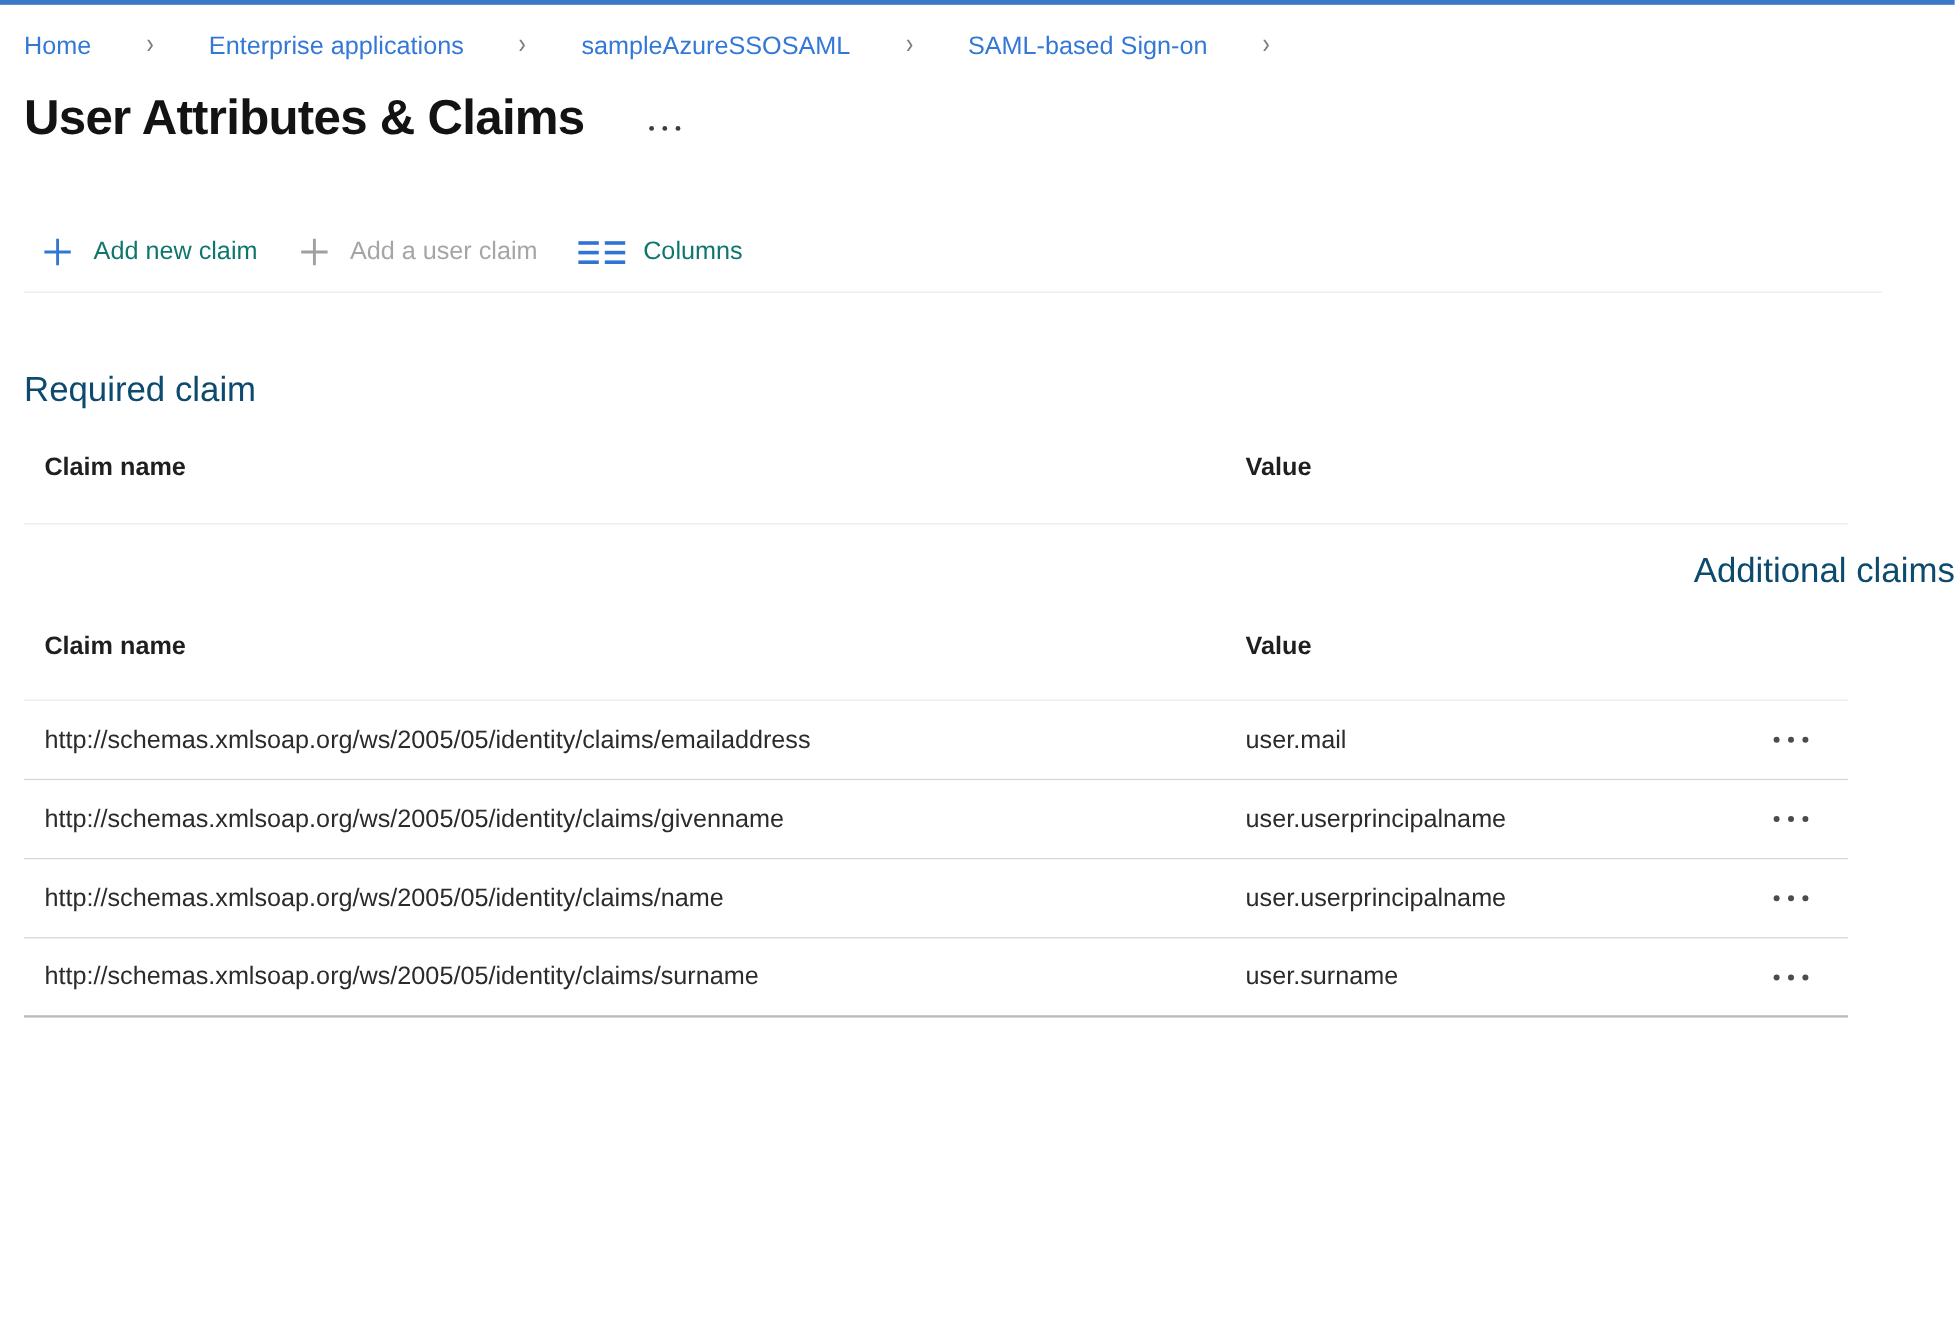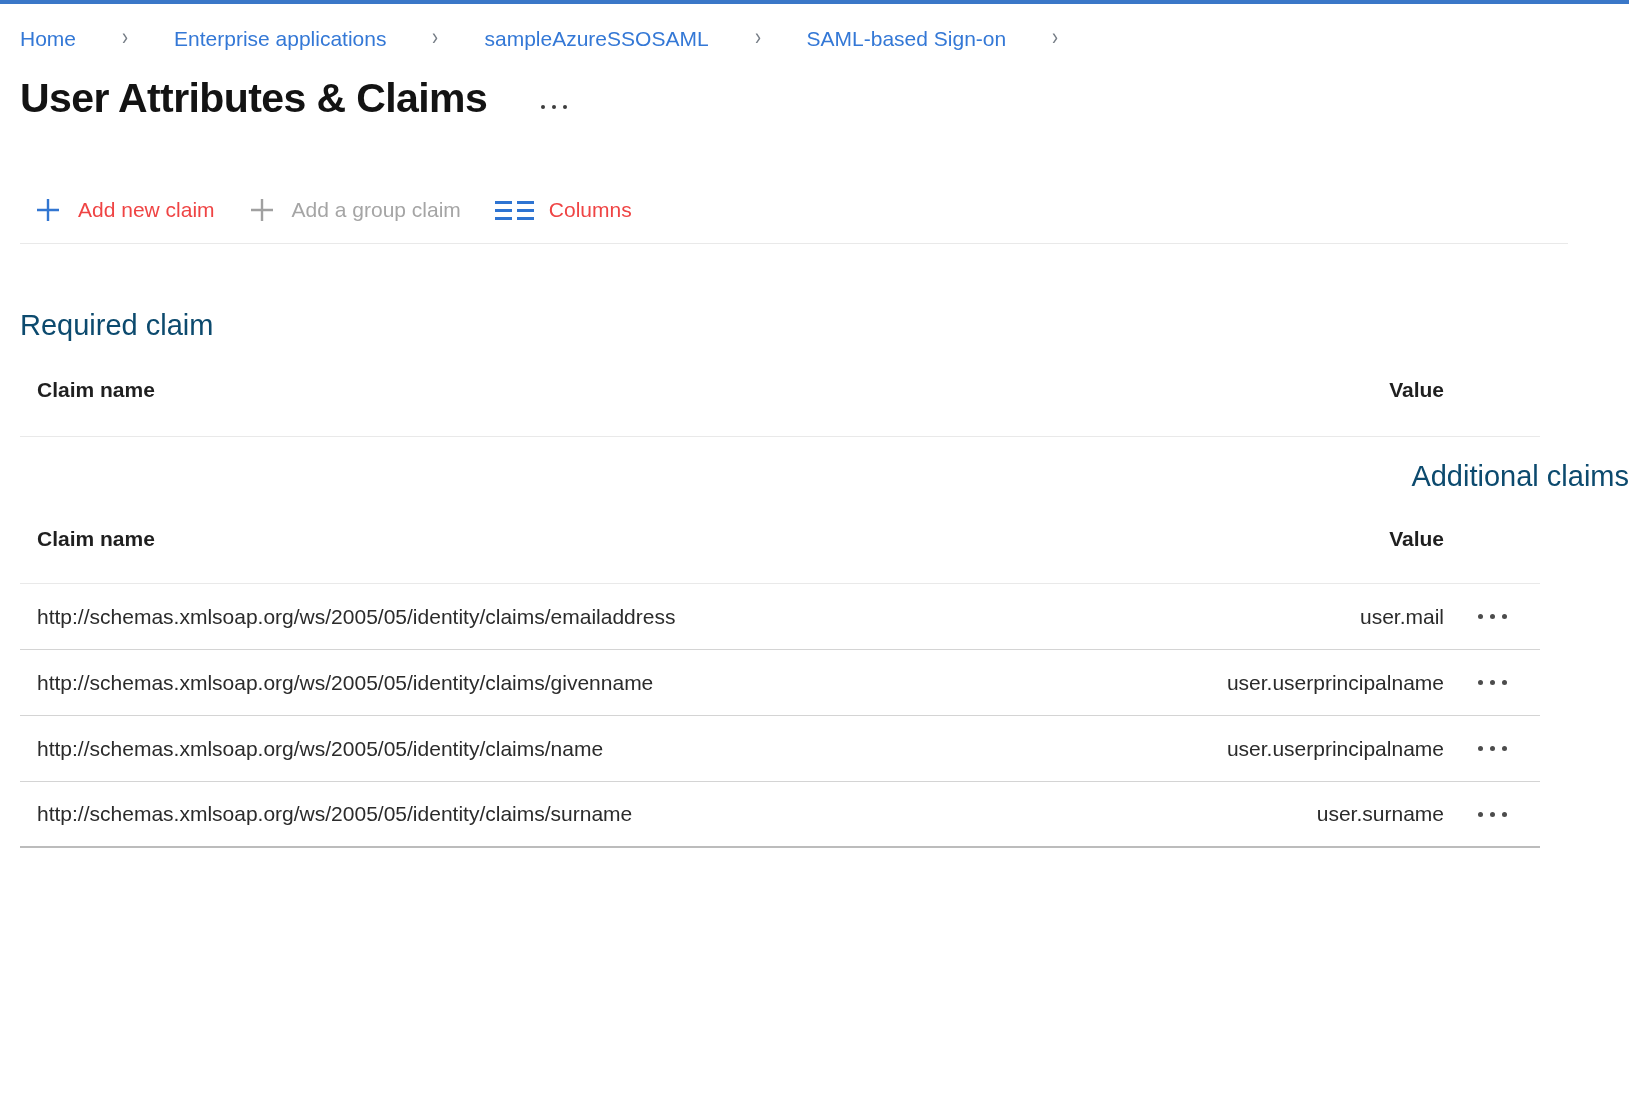--- a/index.html
+++ b/index.html
@@ -17,21 +17,21 @@
                transform:scaleX(.75); display:inline-block; position:relative; top:-2px; }
 
   
   .title-row { margin-top:20px; display:flex; align-items:flex-start; }
   h1 { font-size:41px; line-height:50px; font-weight:700; color:#131313; letter-spacing:-0.6px; }
   .title-more { margin-left:48px; margin-top:26px; display:flex; gap:7px; padding:6px; cursor:pointer; }
   .title-more i { width:4px; height:4px; border-radius:50%; background:#3d3d3d; }
 
   
   .toolbar { margin-top:64px; height:46px; display:flex; align-items:center; padding-left:15px; }
-  .tb-btn { display:flex; align-items:center; margin-right:34px; font-size:21px; color:#ef4444; cursor:pointer; background:none; border:none; font-family:inherit; }
+  .tb-btn { display:flex; align-items:center; margin-right:34px; font-size:21px; color:#0f766e; cursor:pointer; background:none; border:none; font-family:inherit; }
   .tb-btn .plus { margin-right:17px; display:block; }
   .tb-btn.disabled { color:#a5a5a5; cursor:default; }
   .cols-icon { margin-right:15px; display:flex; gap:5px; }
   .cols-icon .grp { display:flex; flex-direction:column; gap:5px; }
   .cols-icon .bar { width:17px; height:3px; background:#2e74d2; }
 
   .toolbar-divider { margin-top:10px; height:1px; width:1548px; background:#e9e9e9; }
 
   
   h2 { font-size:29px; line-height:38px; font-weight:400; color:#0c4a6e; }
@@ -42,21 +42,21 @@
   .tbl { width:1520px; }
   .tbl-header { display:flex; align-items:center; border-bottom:1px solid #e9e9e9;
                 font-size:21px; font-weight:700; color:#1f1f1f; }
   .tbl-required .tbl-header { height:93px; }
   .tbl-additional .tbl-header { height:89px; }
   .tbl-row { display:flex; align-items:center; height:66px; border-bottom:1px solid #d4d4d4;
              font-size:21px; color:#2b2b2b; cursor:pointer; }
   .tbl-required .tbl-row { border-bottom:2px solid #c2c2c2; }
   .tbl-additional .tbl-row:last-child { border-bottom:2px solid #bcbcbc; }
   .c-name   { flex:0 0 1018px; padding-left:17px; overflow:hidden; white-space:nowrap; }
-  .c-value  { flex:1; overflow:hidden; white-space:nowrap;text-align:right; }
+  .c-value  { flex:1; overflow:hidden; white-space:nowrap; }
   .c-actions{ flex:0 0 96px; display:flex; justify-content:center; }
   .dots { display:flex; gap:7px; padding:8px 4px; cursor:pointer; background:none; border:none; }
   .dots i { width:5px; height:5px; border-radius:50%; background:#4c4c4c; }
 </style>
 </head>
 <body>
 
 <div class="topbar"></div>
 
 <div class="content">
@@ -85,21 +85,21 @@
     <button class="tb-btn">
       <svg class="plus" width="26" height="26" viewBox="0 0 26 26">
         <path d="M13 2v22M2 13h22" stroke="#3276d1" stroke-width="2.4" fill="none"></path>
       </svg>
       <span>Add new claim</span>
     </button>
     <button class="tb-btn disabled" aria-disabled="true">
       <svg class="plus" width="26" height="26" viewBox="0 0 26 26">
         <path d="M13 2v22M2 13h22" stroke="#a0a0a0" stroke-width="2.4" fill="none"></path>
       </svg>
-      <span>Add a group claim</span>
+      <span>Add a user claim</span>
     </button>
     <button class="tb-btn">
       <span class="cols-icon">
         <span class="grp">
             <span class="bar"></span>
             <span class="bar"></span>
             <span class="bar"></span>
           </span>
         <span class="grp">
             <span class="bar"></span>

